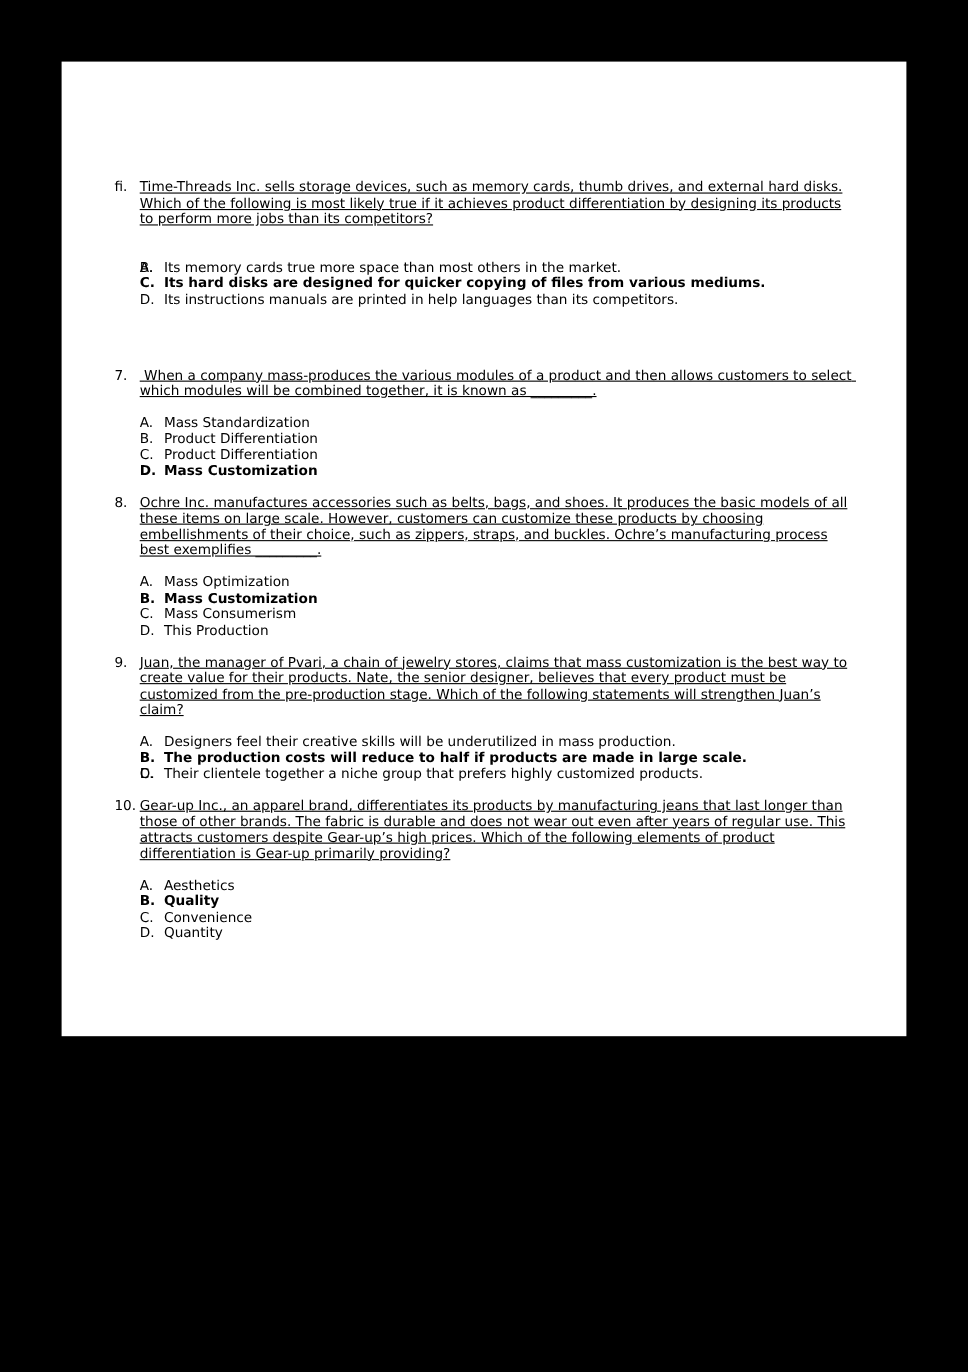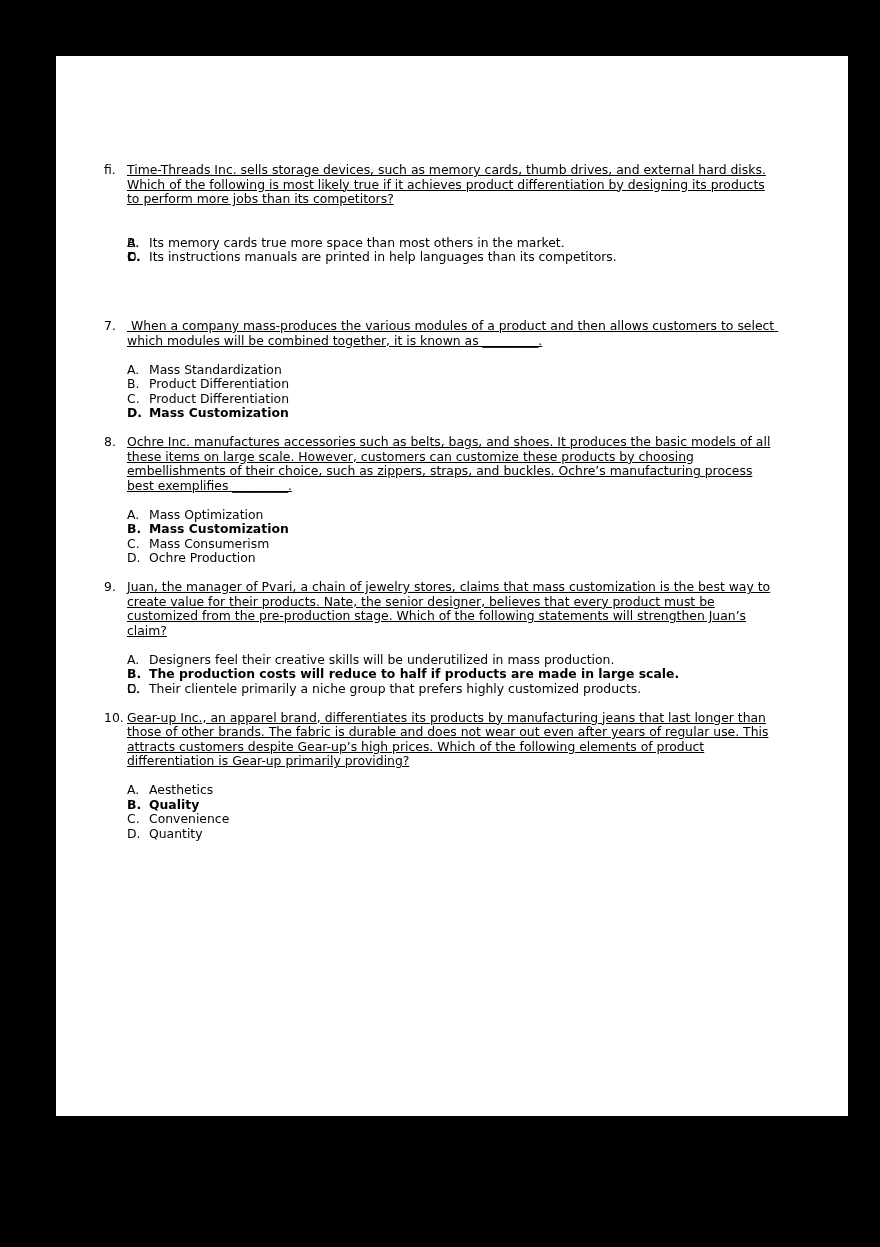--- a/index.html
+++ b/index.html
@@ -8,23 +8,22 @@
       background: #000000;
       width: 880px;
       height: 1247px;
       overflow: hidden;
     }
     .page {
       position: absolute;
       left: 56px;
       top: 56px;
       width: 768px;
-      height: 1060px;
+      height: 886px;
       background: #ffffff;
-      padding-left: 24px;
     }
     .content {
       position: absolute;
       left: 48px;
       top: 107px;
       width: 672px;
       font-family: "DejaVu Sans", sans-serif;
       font-size: 12.4px;
       line-height: 14.5px;
       color: #000000;
@@ -71,21 +70,21 @@
   <div class="content">
 
     <div class="question">
       <span class="q-num">fi.</span>
       <span class="q-text">Time-Threads Inc. sells storage devices, such as memory cards, thumb drives, and external hard disks. Which of the following is most likely true if it achieves product differentiation by designing its products to perform more jobs than its competitors?</span>
     </div>
     <div class="gap-large"></div>
     <ul class="options">
       <li class="option"><span class="opt-letter">A.</span></li>
       <li class="option"><span class="opt-letter">B.</span><span>Its memory cards true more space than most others in the market.</span></li>
-      <li class="option correct"><span class="opt-letter">C.</span></li>
+      <li class="option correct"><span class="opt-letter">C.</span><span>Its hard disks are designed for quicker copying of files from various mediums.</span></li>
       <li class="option"><span class="opt-letter">D.</span><span>Its instructions manuals are printed in help languages than its competitors.</span></li>
     </ul>
     <div class="gap-q"></div>
 
     <div class="question">
       <span class="q-num">7.</span>
       <span class="q-text" style="white-space: pre-wrap; margin-top: 40px;"> When a company mass-produces the various modules of a product and then allows customers to select which modules will be combined together, it is known as _________.</span>
     </div>
     <div class="gap-med"></div>
     <ul class="options">
@@ -98,34 +97,34 @@
 
     <div class="question">
       <span class="q-num">8.</span>
       <span class="q-text">Ochre Inc. manufactures accessories such as belts, bags, and shoes. It produces the basic models of all these items on large scale. However, customers can customize these products by choosing embellishments of their choice, such as zippers, straps, and buckles. Ochre’s manufacturing process best exemplifies _________.</span>
     </div>
     <div class="gap-med"></div>
     <ul class="options">
       <li class="option"><span class="opt-letter">A.</span><span>Mass Optimization</span></li>
       <li class="option correct"><span class="opt-letter">B.</span><span>Mass Customization</span></li>
       <li class="option"><span class="opt-letter">C.</span><span>Mass Consumerism</span></li>
-      <li class="option"><span class="opt-letter">D.</span><span>Ochre Production</span></li>
+      <li class="option"><span class="opt-letter">D.</span><span>This Production</span></li>
     </ul>
     <div class="gap-q"></div>
 
     <div class="question">
       <span class="q-num">9.</span>
       <span class="q-text">Juan, the manager of Pvari, a chain of jewelry stores, claims that mass customization is the best way to create value for their products. Nate, the senior designer, believes that every product must be customized from the pre-production stage. Which of the following statements will strengthen Juan’s claim?</span>
     </div>
     <div class="gap-med"></div>
     <ul class="options">
       <li class="option"><span class="opt-letter">A.</span><span>Designers feel their creative skills will be underutilized in mass production.</span></li>
       <li class="option correct"><span class="opt-letter">B.</span><span>The production costs will reduce to half if products are made in large scale.</span></li>
       <li class="option"><span class="opt-letter">C.</span></li>
-      <li class="option"><span class="opt-letter">D.</span><span>Their clientele primarily a niche group that prefers highly customized products.</span></li>
+      <li class="option"><span class="opt-letter">D.</span><span>Their clientele together a niche group that prefers highly customized products.</span></li>
     </ul>
     <div class="gap-q"></div>
 
     <div class="question">
       <span class="q-num">10.</span>
       <span class="q-text">Gear-up Inc., an apparel brand, differentiates its products by manufacturing jeans that last longer than those of other brands. The fabric is durable and does not wear out even after years of regular use. This attracts customers despite Gear-up’s high prices. Which of the following elements of product differentiation is Gear-up primarily providing?</span>
     </div>
     <div class="gap-med"></div>
     <ul class="options">
       <li class="option"><span class="opt-letter">A.</span><span>Aesthetics</span></li>

